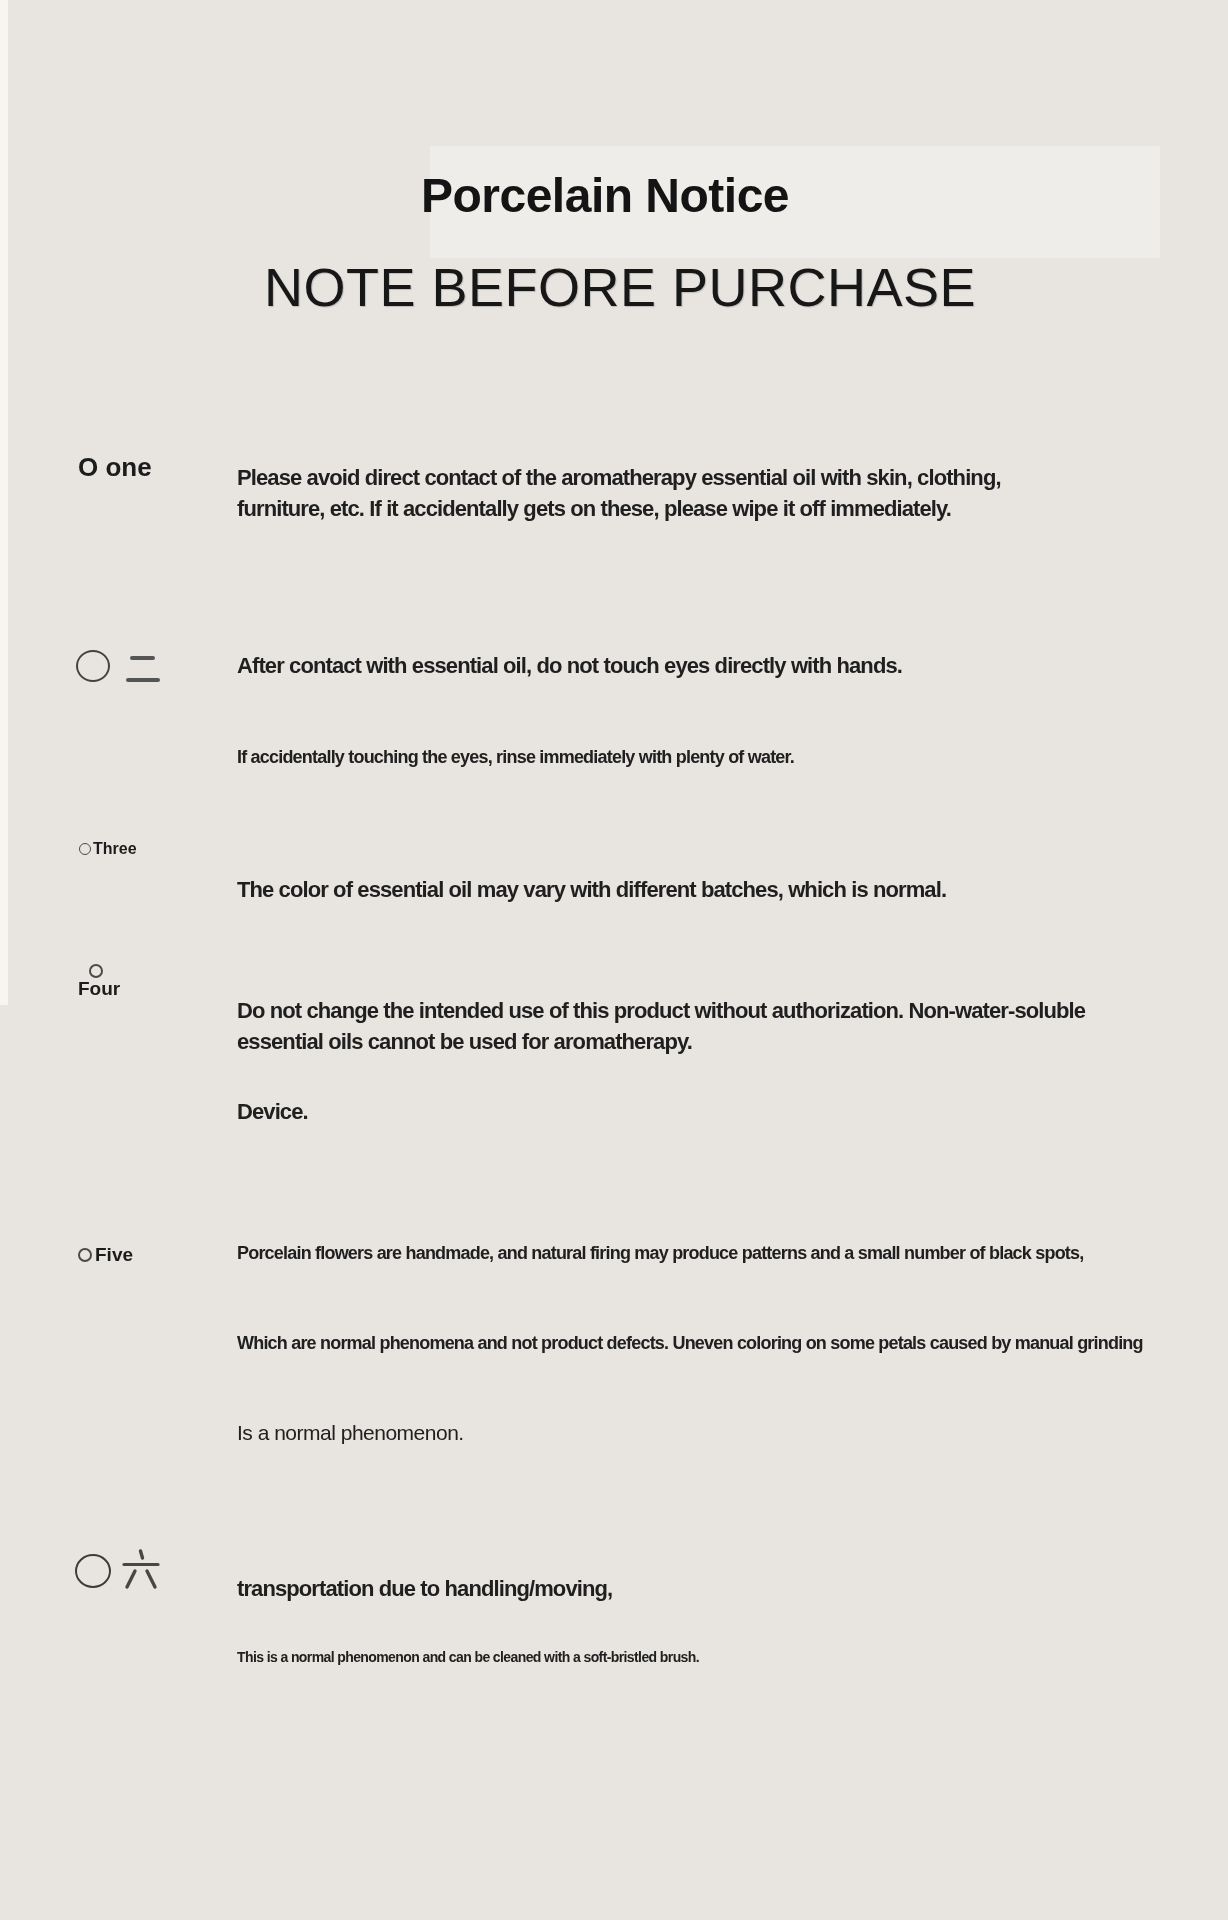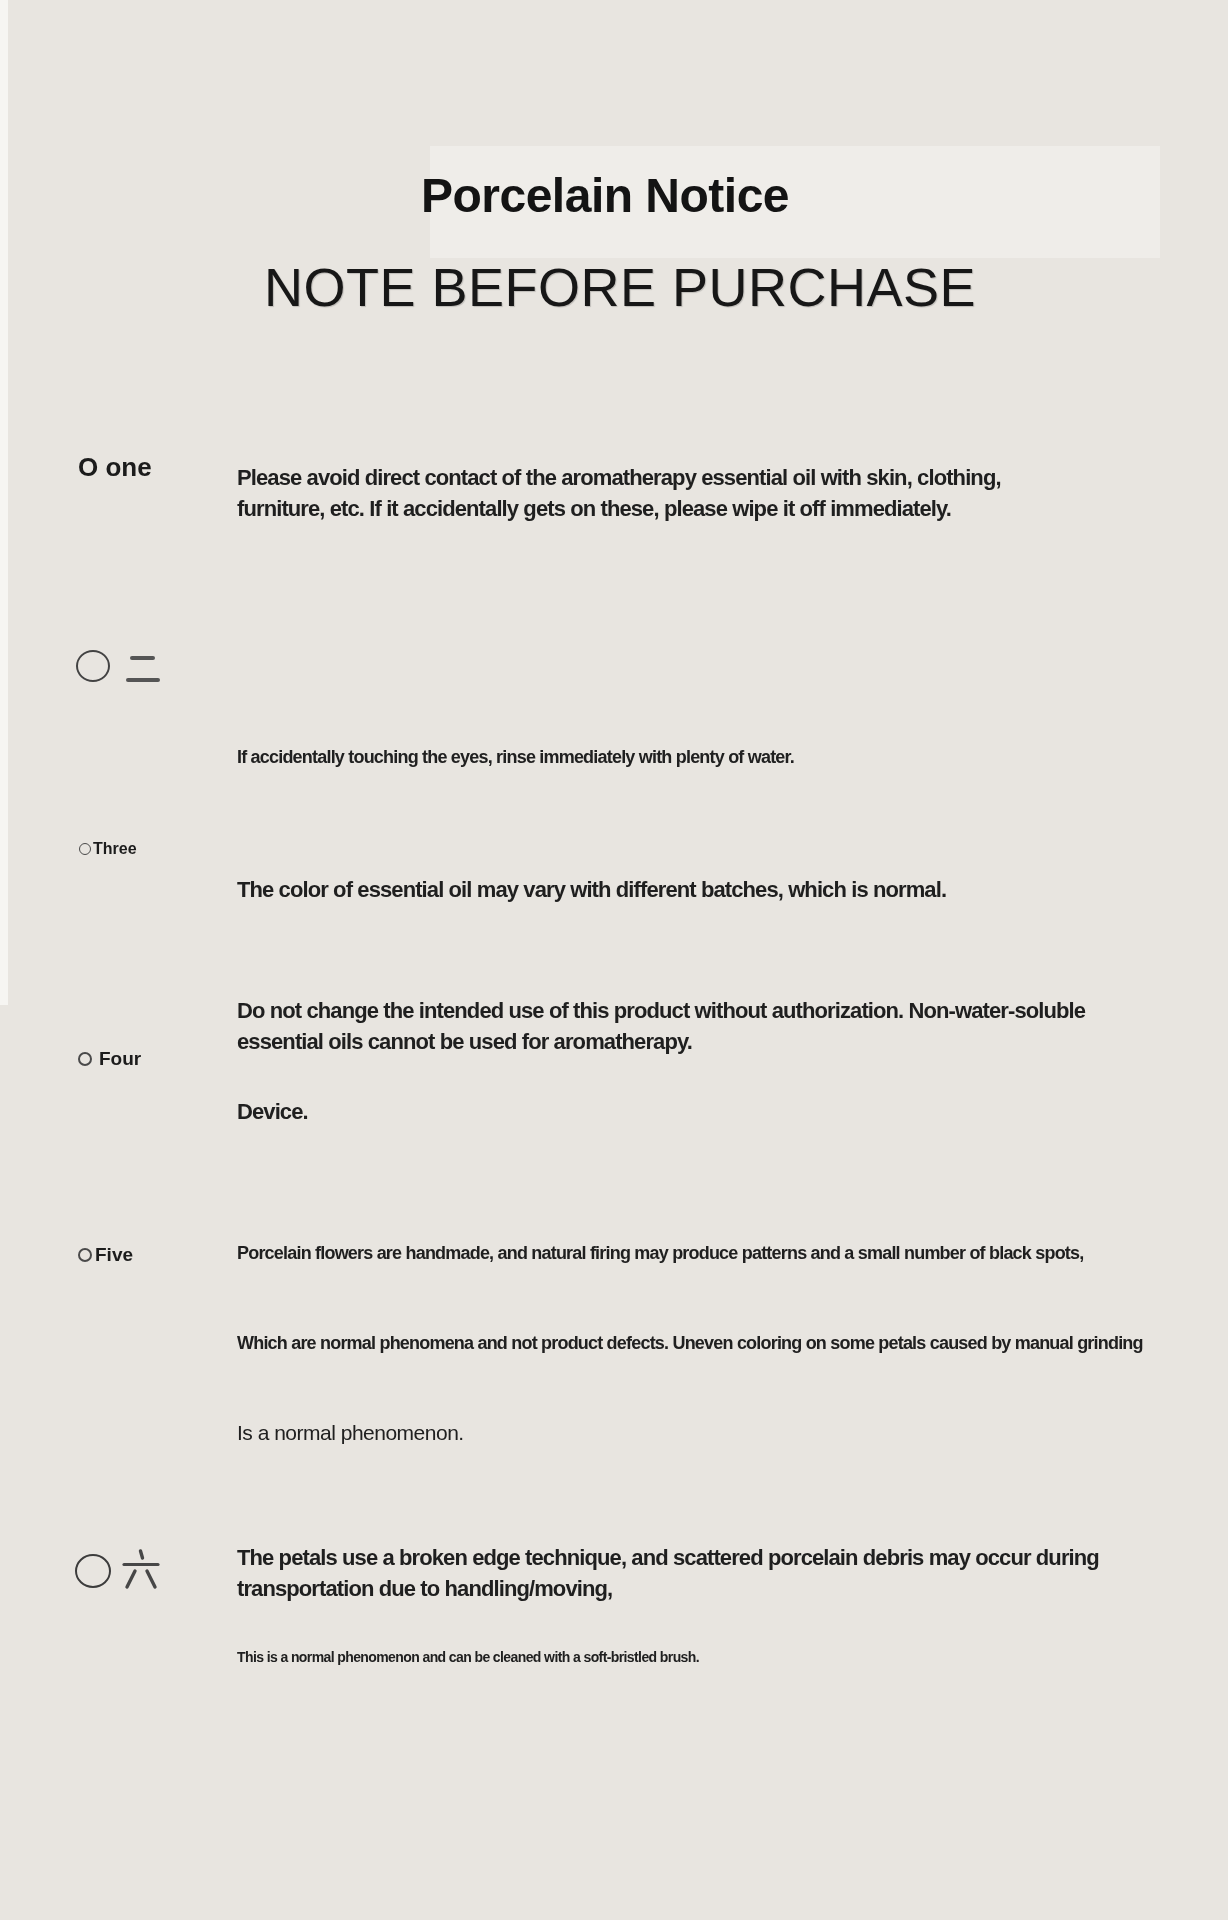--- a/index.html
+++ b/index.html
@@ -108,29 +108,30 @@
 
   <div class="abs marker-text m-one" style="left:78px; top:452px;">O one</div>
   <div class="abs t-lg body-line" style="left:237px; top:462px;">Please avoid direct contact of the aromatherapy essential oil with skin, clothing,</div>
   <div class="abs t-lg body-line" style="left:237px; top:493px;">furniture, etc. If it accidentally gets on these, please wipe it off immediately.</div>
 
   <span class="abs ring ring-lg" style="left:76px; top:650px;"></span>
   <span class="abs hanzi-two" style="left:126px; top:649px;">
     <span class="bar bar-top"></span>
     <span class="bar bar-bottom"></span>
   </span>
+  <div class="abs t-lg body-line" style="left:237px; top:650px;">After contact with essential oil, do not touch eyes directly with hands.</div>
   <div class="abs t-18 sub-line" style="left:237px; top:744px;">If accidentally touching the eyes, rinse immediately with plenty of water.</div>
 
   <div class="abs marker-row" style="left:79px; top:840px;">
     <span class="ring ring-xs"></span>
     <span class="marker-text m-three">Three</span>
   </div>
   <div class="abs t-lg body-line" style="left:237px; top:874px;">The color of essential oil may vary with different batches, which is normal.</div>
 
-  <div class="abs marker-row" style="left:78px; top:1048px;">
+  <div class="abs marker-row" style="left:78px; top:964px;flex-direction:column;">
     <span class="ring ring-sm gap-7"></span>
     <span class="marker-text m-four">Four</span>
   </div>
   <div class="abs t-lg body-line" style="left:237px; top:995px;">Do not change the intended use of this product without authorization. Non-water-soluble</div>
   <div class="abs t-lg body-line" style="left:237px; top:1026px;">essential oils cannot be used for aromatherapy.</div>
   <div class="abs t-lg sub-line" style="left:237px; top:1096px;">Device.</div>
 
   <div class="abs marker-row" style="left:78px; top:1244px;">
     <span class="ring ring-sm gap-3"></span>
     <span class="marker-text m-five">Five</span>
@@ -141,17 +142,16 @@
 
   <span class="abs ring ring-lg2" style="left:75px; top:1554px;"></span>
   <span class="abs hanzi-six" style="left:121px; top:1548px;">
     <svg width="40" height="44" viewBox="0 0 40 44" fill="none">
       <path d="M19.5 3 L21.5 10" stroke="#474747" stroke-width="3.4" stroke-linecap="round"></path>
       <path d="M3 16.5 L37 16.5" stroke="#474747" stroke-width="3.2" stroke-linecap="round"></path>
       <path d="M14 23 L6 39" stroke="#474747" stroke-width="3.4" stroke-linecap="round"></path>
       <path d="M26 23 L34 39" stroke="#474747" stroke-width="3.4" stroke-linecap="round"></path>
     </svg>
   </span>
-  <div class="abs t-lg body-line" style="left:237px; top:1542px;">The petals use a broken edge technique, and scattered porcelain debris may occur during</div>
   <div class="abs t-lg body-line" style="left:237px; top:1573px;">transportation due to handling/moving,</div>
   <div class="abs t-19 sub-line" style="left:237px; top:1644px;">This is a normal phenomenon and can be cleaned with a soft-bristled brush.</div>
 
 </div>
 
 </body></html>

